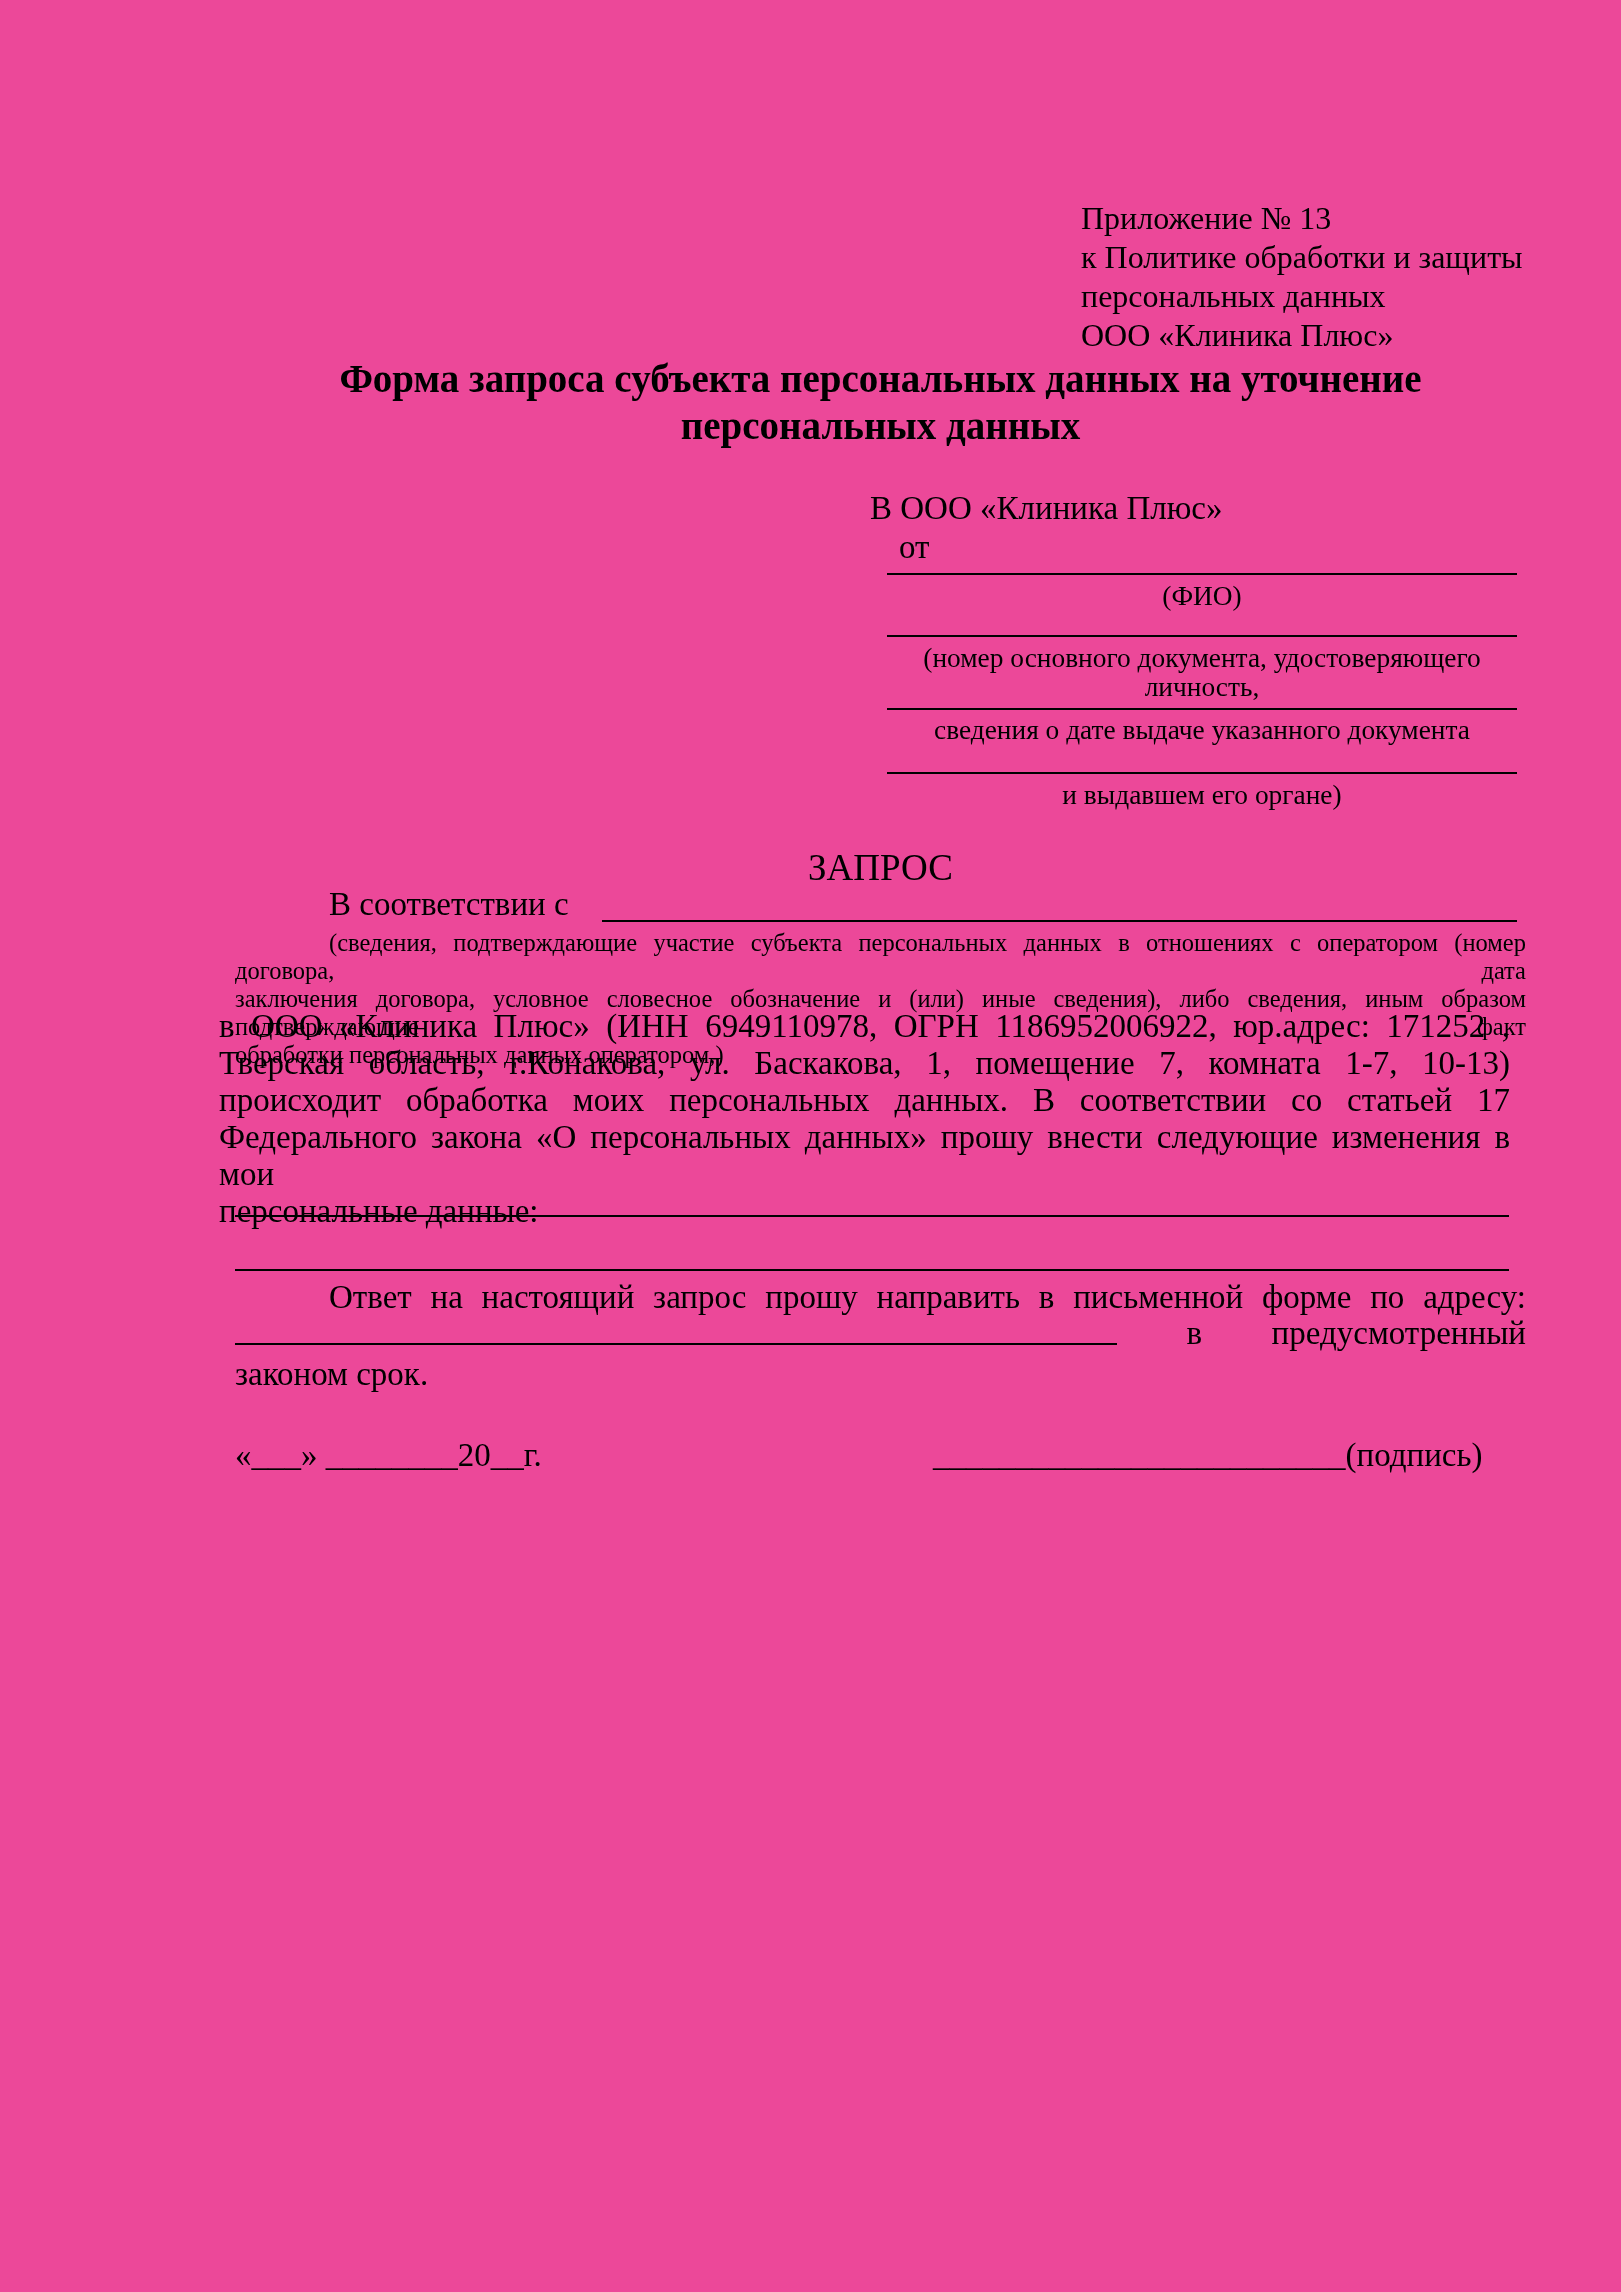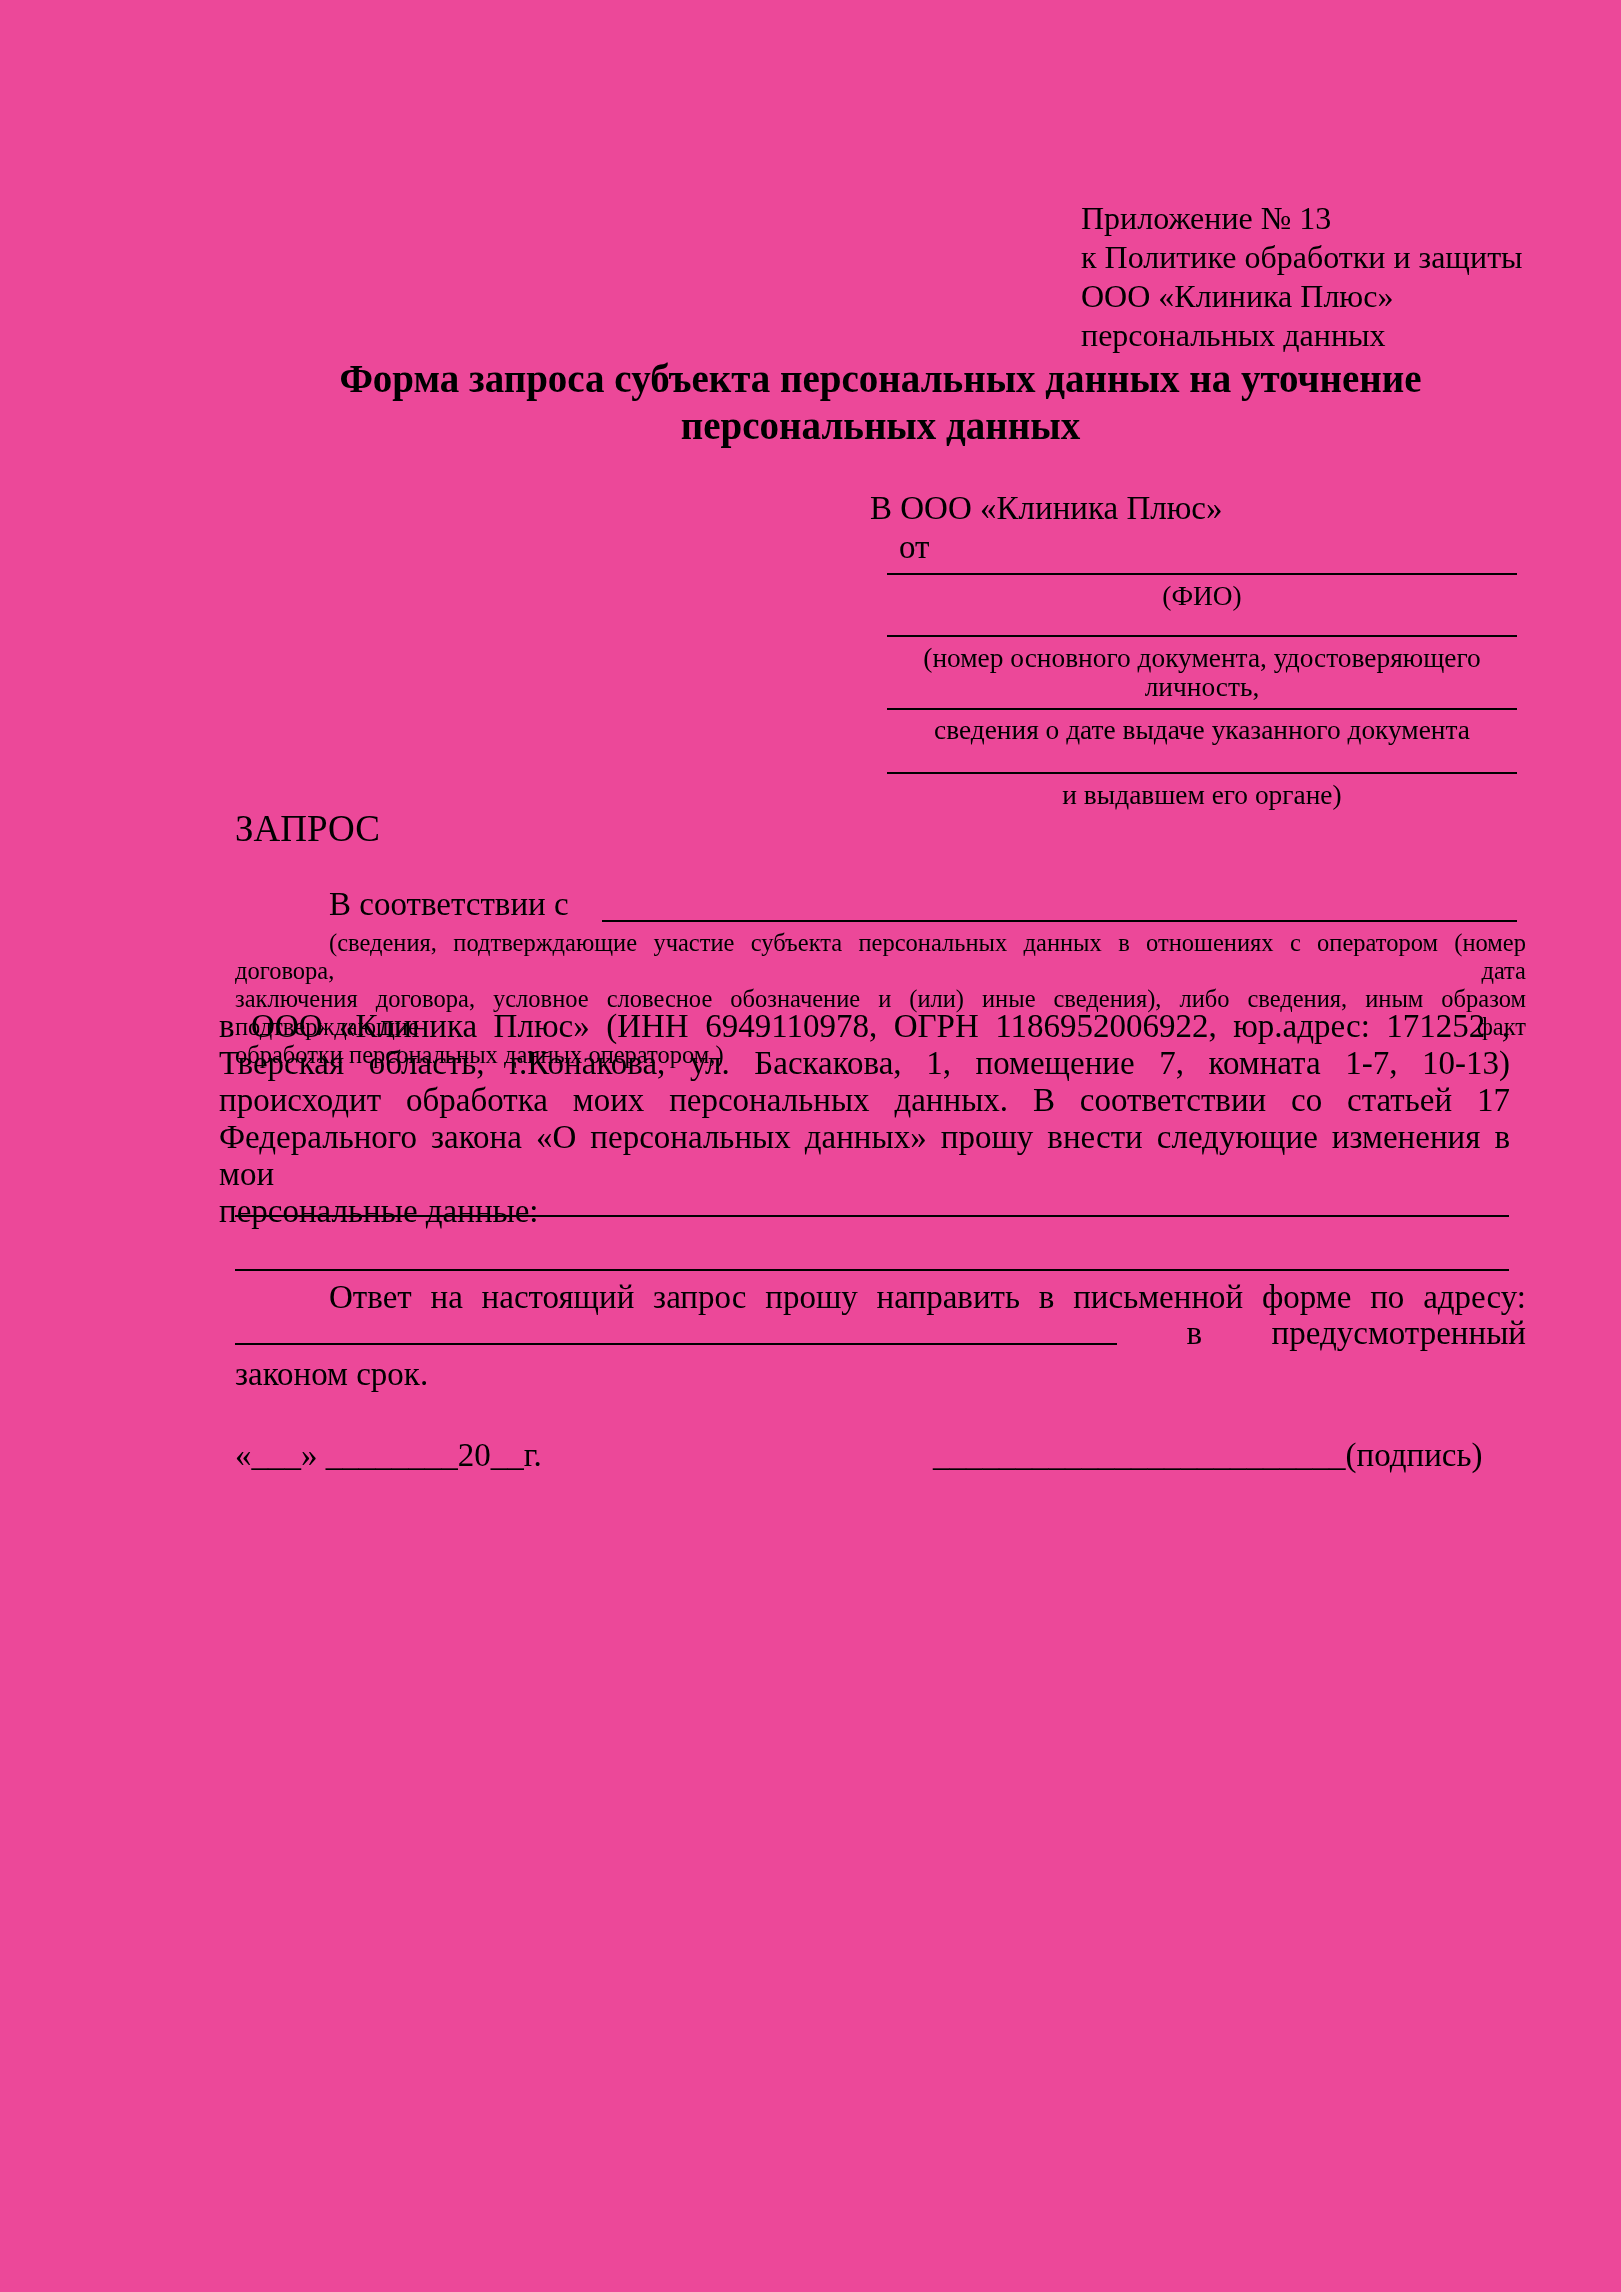--- a/index.html
+++ b/index.html
@@ -22,21 +22,21 @@
     text-align:center;
   }
 
   .addr-to { left:870px; top:490px; font-size:33px; }
   .addr-from { left:899px; top:529px; font-size:33px; }
 
   .blankline { border-bottom:2.9px solid #000; height:0; }
   .fld-line { left:887px; width:630px; }
   .fld-cap  { left:887px; width:630px; font-size:27.4px; line-height:29px; text-align:center; }
 
-  .req-heading { left:235px; top:807px; width:1291px; font-size:37px; text-align:left; }
+  .req-heading { left:235px; top:846px; width:1291px; font-size:37px; text-align:center; }
 
   .intro-row { left:329px; top:887px; width:1188px; height:35px; display:flex; font-size:33px; line-height:35px;gap:24px; }
   .intro-fill { flex:1 1 auto; border-bottom:2.9px solid #000; margin-left:9.8px; }
 
   .footnote { left:235px; top:929px; width:1291px; font-size:24.5px; line-height:28px; }
   .footnote .jl { text-align:justify; text-align-last:justify; }
   .footnote .indent { text-indent:94px; }
 
   .body-par { left:219px; top:1008px; width:1291px; font-size:33px; line-height:37px; }
   .body-par .jl { text-align:justify; text-align-last:justify; }
@@ -54,22 +54,22 @@
   .sign-row { left:933px; top:1437px; font-size:33px; line-height:37px; white-space:nowrap; }
 </style>
 </head>
 <body>
 
 <div class="page">
 
   <div class="abs appendix">
     <div>Приложение № 13</div>
     <div>к Политике обработки и защиты</div>
+    <div>персональных данных</div>
     <div>ООО «Клиника Плюс»</div>
-    <div>персональных данных</div>
   </div>
 
   <div class="abs doc-title">Форма запроса субъекта персональных данных на уточнение персональных данных</div>
 
   <div class="abs addr-to">В ООО «Клиника Плюс»</div>
   <div class="abs addr-from">от</div>
 
   <div class="abs blankline fld-line" style="top:573px;"></div>
   <div class="abs fld-cap" style="top:582px;">(ФИО)</div>
 

